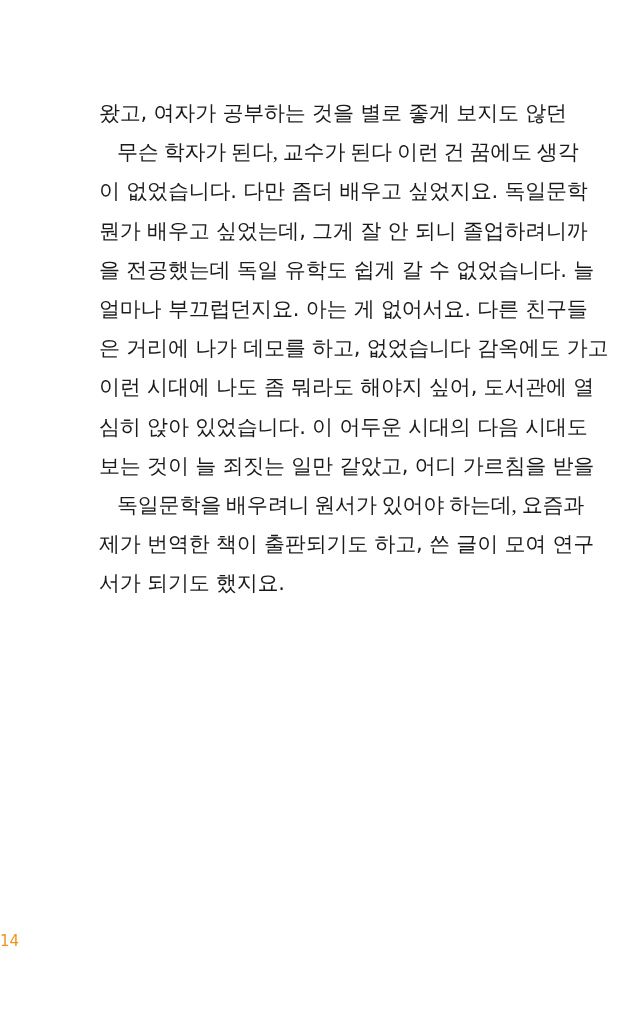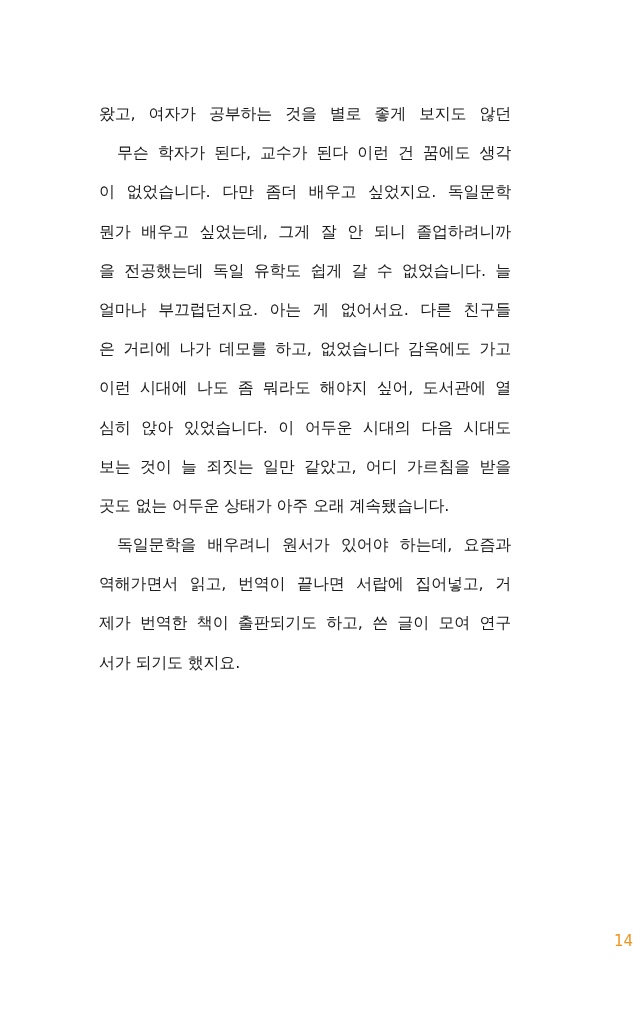--- a/index.html
+++ b/index.html
@@ -1,27 +1,27 @@
 <!DOCTYPE html>
 <html><head>
 <meta charset="utf-8">
 <style>
   html, body { margin:0; padding:0; background:#ffffff; }
   body { width:633px; height:1024px; position:relative; overflow:hidden; }
   .page { position:absolute; left:0; top:0; width:633px; height:1024px; background:#fff; }
   .text-block {
     position:absolute; left:99px; top:94px; width:412px;
     font-family: "DejaVu Sans", "Liberation Sans", sans-serif;
-    font-size:16px; color:#1a1a1a; letter-spacing:-0.2px;
+    font-size:21px; color:#1a1a1a; letter-spacing:-0.2px;
   }
   .line { height:39.2px; line-height:39.2px; white-space:nowrap; text-align:justify; text-align-last:justify; }
   .line.last { text-align-last:left; }
-  .line.indent { padding-left:18px; }
+  .line.indent { padding-left:18px;font-family:Liberation Serif, serif; }
   .page-number {
-    position:absolute; left:0; width:633px; top:932px; text-align:right;
+    position:absolute; left:0; width:633px; top:932px; text-align:left;
     font-family: "DejaVu Sans", "Liberation Sans", sans-serif;
     font-size:15px; color:#f0941e;
   }
 </style>
 </head>
 <body>
 
 <div class="page">
   <div class="text-block">
 
@@ -29,22 +29,20 @@
 
     <div class="line indent">무슨 학자가 된다, 교수가 된다 이런 건 꿈에도 생각</div>
     <div class="line">이 없었습니다. 다만 좀더 배우고 싶었지요. 독일문학</div>
     <div class="line">뭔가 배우고 싶었는데, 그게 잘 안 되니 졸업하려니까</div>
     <div class="line">을 전공했는데 독일 유학도 쉽게 갈 수 없었습니다. 늘</div>
     <div class="line">얼마나 부끄럽던지요. 아는 게 없어서요. 다른 친구들</div>
     <div class="line">은 거리에 나가 데모를 하고, 없었습니다 감옥에도 가고</div>
     <div class="line">이런 시대에 나도 좀 뭐라도 해야지 싶어, 도서관에 열</div>
     <div class="line">심히 앉아 있었습니다. 이 어두운 시대의 다음 시대도</div>
     <div class="line">보는 것이 늘 죄짓는 일만 같았고, 어디 가르침을 받을</div>
-    <div class="line last">곳도 없는 어두운 상태가 아주 오래 계속됐습니다.</div>
 
     <div class="line indent">독일문학을 배우려니 원서가 있어야 하는데, 요즘과</div>
-    <div class="line">역해가면서 읽고, 번역이 끝나면 서랍에 집어넣고, 거</div>
     <div class="line">제가 번역한 책이 출판되기도 하고, 쓴 글이 모여 연구</div>
     <div class="line last">서가 되기도 했지요.</div>
   </div>
 
   <div class="page-number">14</div>
 </div>
 
 </body></html>

